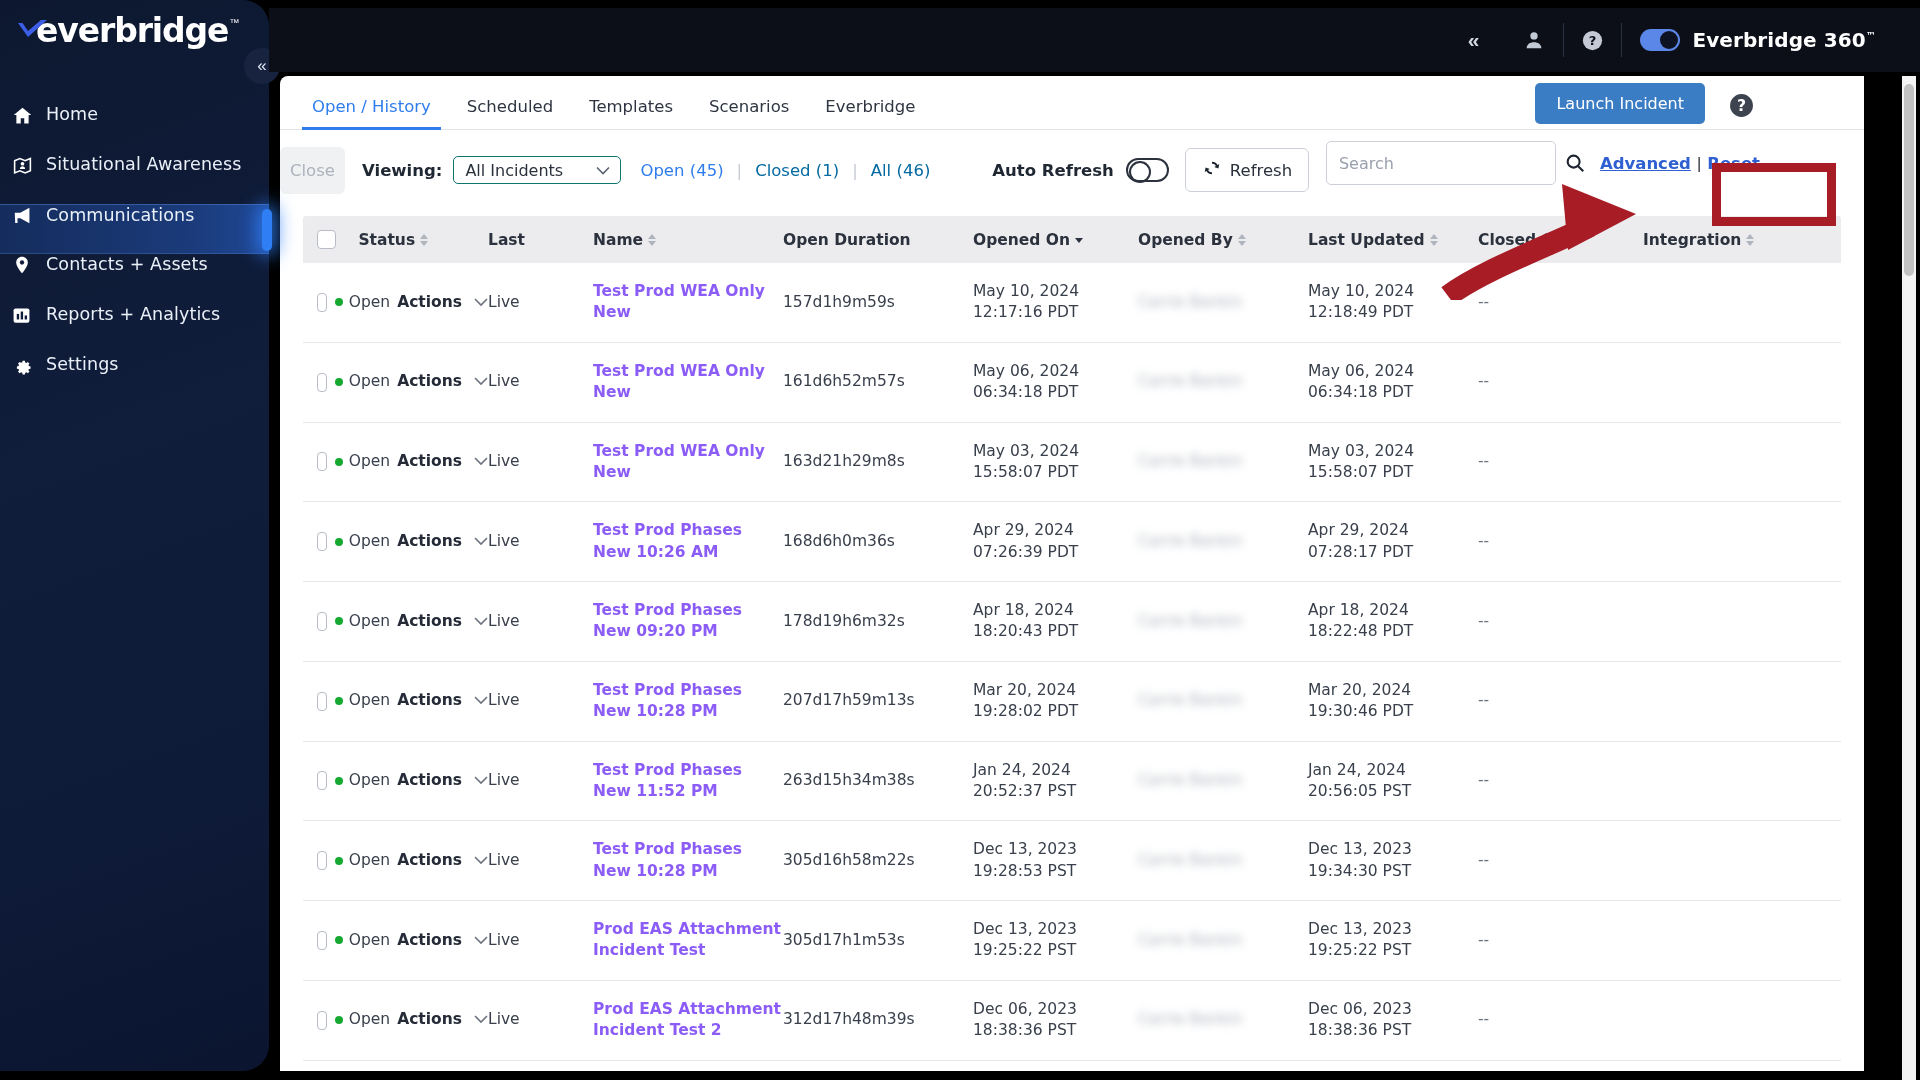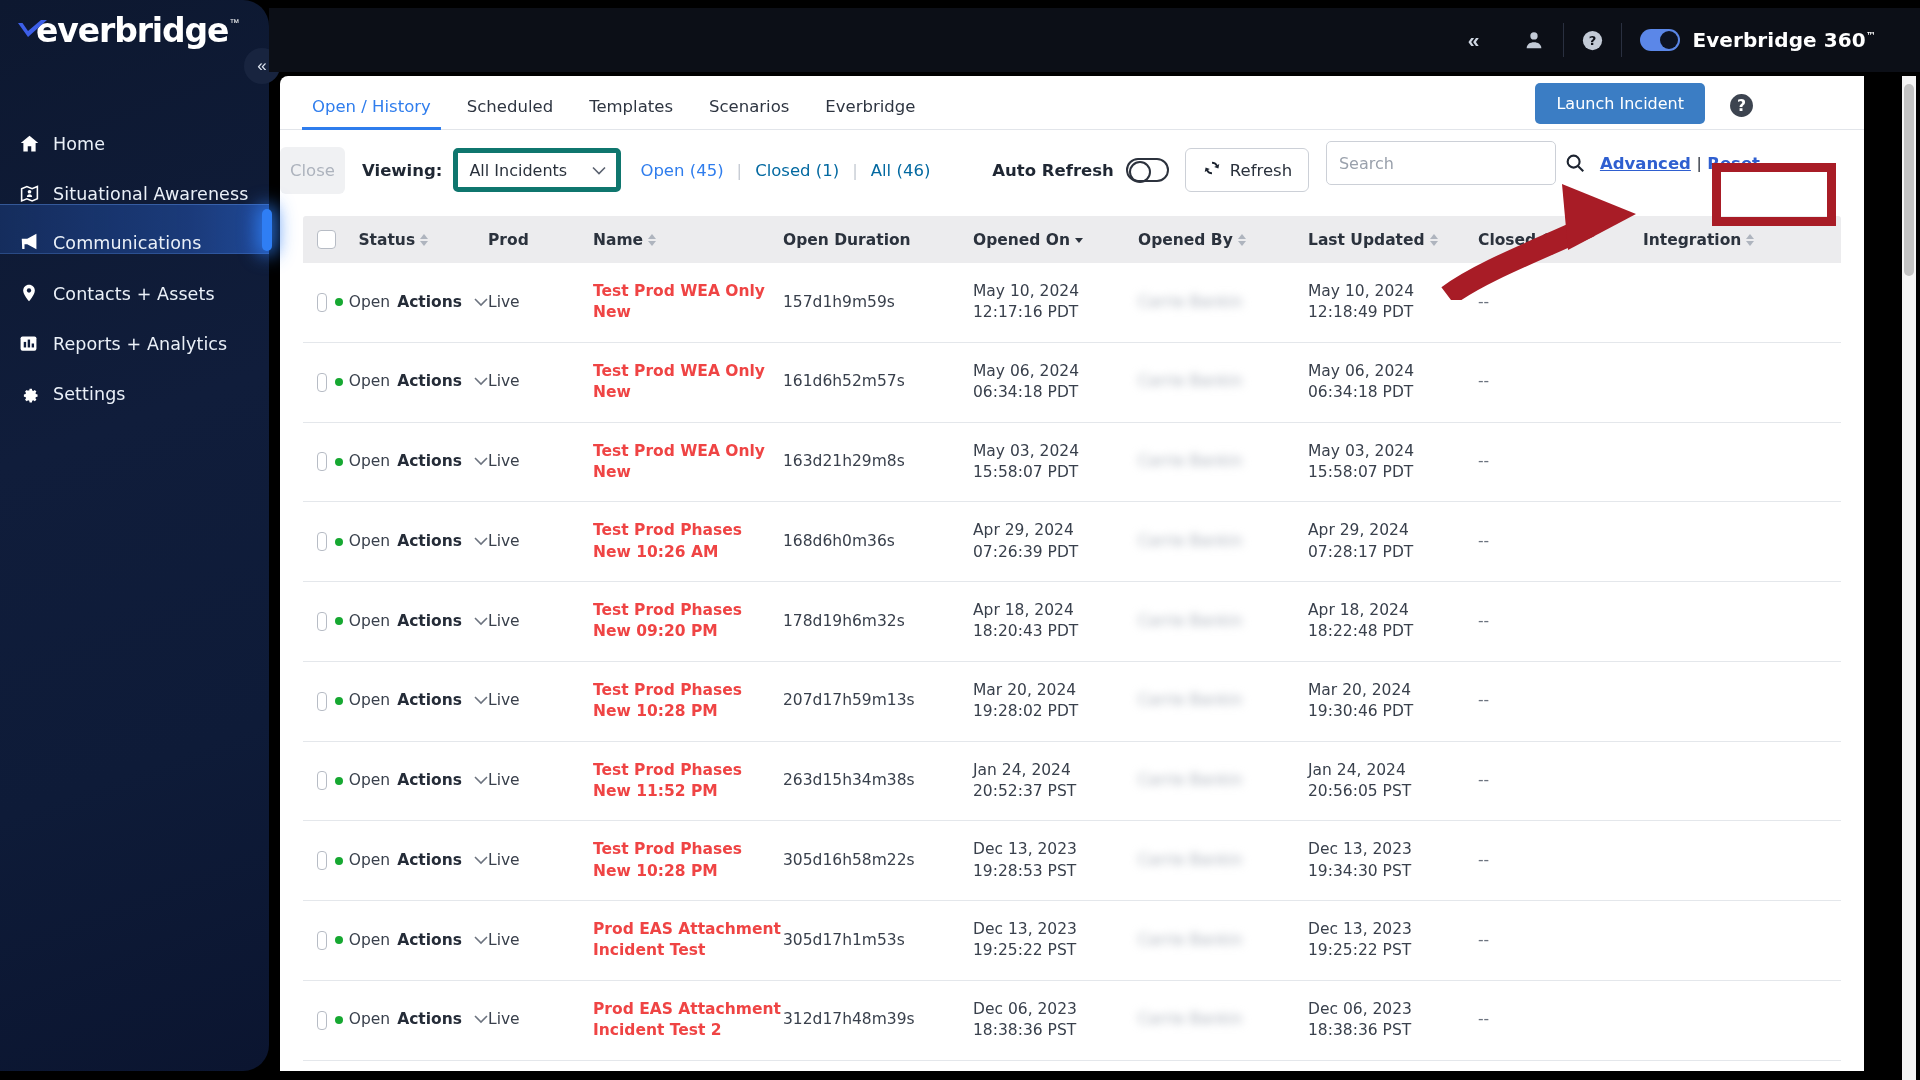--- a/index.html
+++ b/index.html
@@ -43,23 +43,23 @@
   }
   .logo-check {
     position: absolute; left: 3px; top: 5px; width: 34px; height: 26px;
   }
 
   #nav {
     position: absolute; top: 104px; left: 0; width: 269px;
   }
   .nav-item {
     position: relative;
-    display: flex; align-items: flex-end;
+    display: flex; align-items: flex-start;
     height: 50px;
-    padding-left: 19px;
+    padding-left: 12px;
     cursor: pointer;
     color: #eef2f8;
   }
   .nav-item .nav-ico {
     width: 30px; height: 22px;
     display: flex; align-items: center; justify-content: flex-start;
     color: #ffffff;
     flex: 0 0 30px;
   }
   .nav-item .nav-label {
@@ -207,22 +207,22 @@
     cursor: pointer;
     font-family: "DejaVu Sans", sans-serif;
   }
   .viewing-label {
     margin-left: 17px; margin-right: 11px;
     font-size: 16.5px; font-weight: 700; color: #1f2733;
     font-family: "DejaVu Sans", sans-serif;
   }
   #viewing-select {
     position: relative;
-    width: 168px; height: 44px;
-    border: 5px solid #0f766e;
+    width: 168px; height: 28px;
+    border: 1px solid #0f766e;
     border-radius: 5px;
     background: #fff;
     display: flex; align-items: center;
     padding: 0 11px;
     font-size: 16px; color: #2a313c;
     cursor: pointer;
     font-family: "DejaVu Sans", sans-serif;
   }
   #viewing-select .chev {
     position: absolute; right: 10px; top: 50%; transform: translateY(-50%);
@@ -364,21 +364,21 @@
   .dot {
     width: 8px; height: 8px; border-radius: 50%;
     background: #16a831;
     display: inline-block;
     margin-right: 6px;
     flex: 0 0 8px;
   }
   .st-open { color: #39404c; }
   .st-actions { font-weight: 700; color: #252c38; margin-left: 7px; cursor: pointer;}
   .st-chev { margin-left: 12px; color: #6c737f; cursor: pointer; }
-  .name-cell { font-weight: 700; color: #ef4444; }
+  .name-cell { font-weight: 700; color: #8b5cf6; }
   .dash { color: #6c737f; }
   .blurred {
     color: #aeb4be;
     filter: blur(4px);
     -webkit-filter: blur(4px);
     user-select: none;
   }
 
   
   #scrollbar-track {
@@ -594,21 +594,21 @@
           <col style="width:170px">
             <col style="width:165px">
             <col style="width:198px">
         </colgroup>
         <thead>
           <tr>
             <th>
               <span class="row-check" style="vertical-align:-4px;margin-right:17px;"></span>
               <span>Status</span><span class="sort-ico"><i class="up"></i><i class="dn"></i></span>
             </th>
-            <th><span>Prod</span></th>
+            <th><span>Last</span></th>
             <th><span>Name</span><span class="sort-ico"><i class="up"></i><i class="dn"></i></span></th>
             <th><span>Open Duration</span></th>
             <th><span>Opened On</span><span class="sort-ico desc"><i class="dn"></i></span></th>
             <th><span>Opened By</span><span class="sort-ico"><i class="up"></i><i class="dn"></i></span></th>
             <th><span>Last Updated</span><span class="sort-ico"><i class="up"></i><i class="dn"></i></span></th>
             <th><span>Closed On</span><span class="sort-ico"><i class="up"></i><i class="dn"></i></span></th>
             <th><span>Integration</span><span class="sort-ico"><i class="up"></i><i class="dn"></i></span></th>
           </tr>
         </thead>
         <tbody id="tbody">

